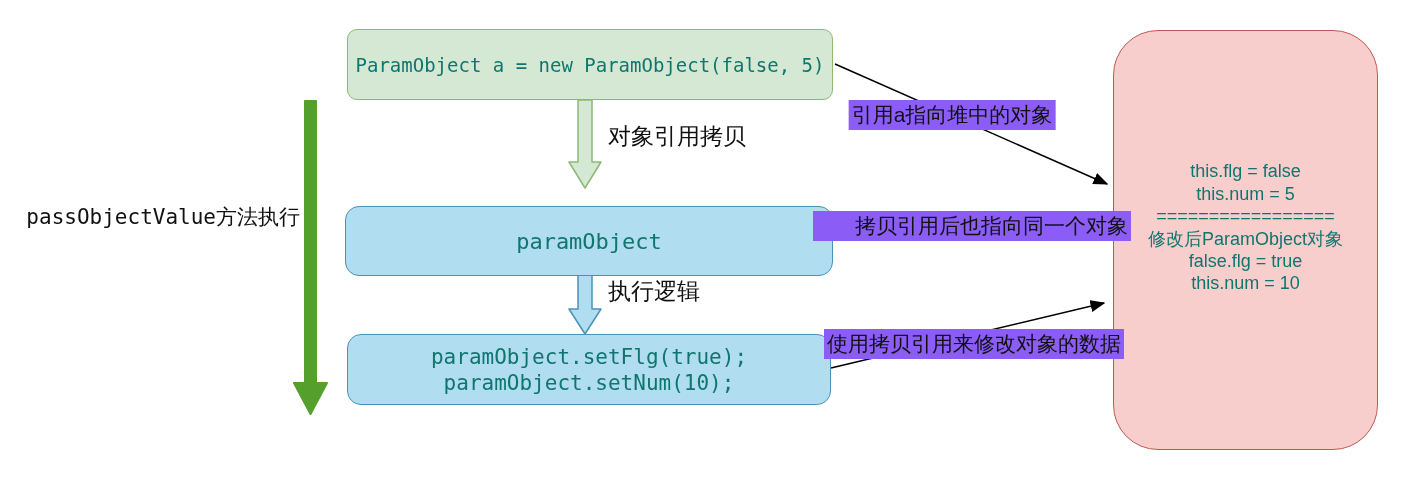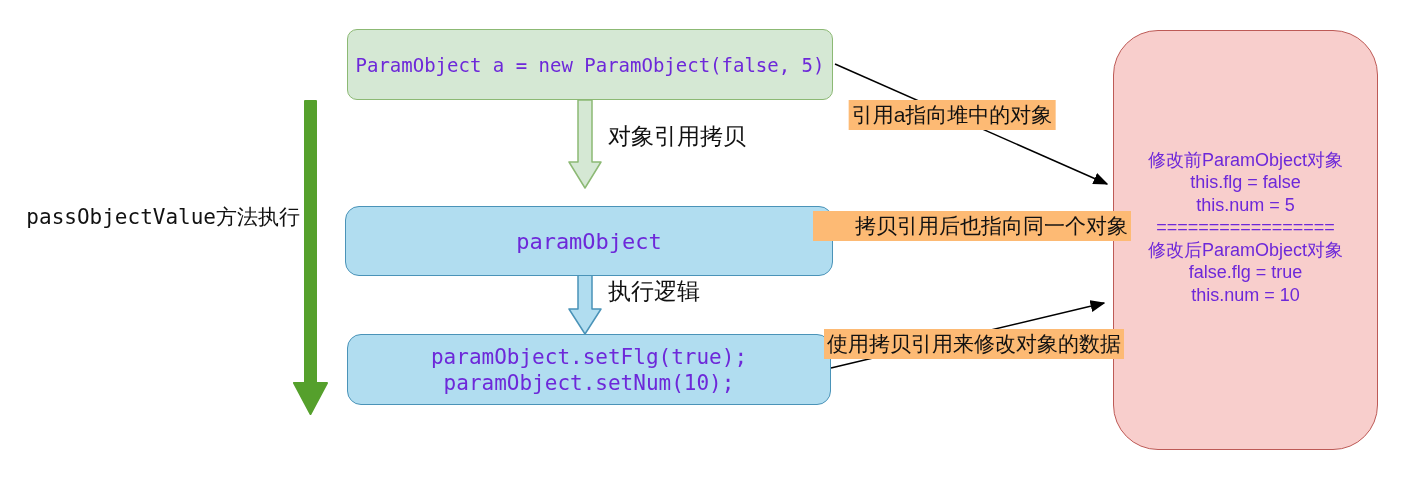--- a/index.html
+++ b/index.html
@@ -16,21 +16,21 @@
 
   .box {
     position: absolute;
     box-sizing: border-box;
     display: flex;
     flex-direction: column;
     align-items: center;
     justify-content: center;
     text-align: center;
     font-family: "DejaVu Sans Mono", "Liberation Mono", monospace;
-    color: #6d28d9;
+    color: #0f766e;
   }
   .box-green {
     left: 347px; top: 29px; width: 486px; height: 71px;
     background: var(--green-fill); border: 1.5px solid var(--green-stroke);
     border-radius: 10px; font-size: 19px;
   }
   .box-blue-1 {
     left: 345px; top: 206px; width: 488px; height: 70px;
     background: var(--blue-fill); border: 1.5px solid var(--blue-stroke);
     border-radius: 14px; font-size: 22px;
@@ -59,21 +59,21 @@
   .arrow-side-label {
     position: absolute; transform: translateY(-50%);
     font-size: 23px; white-space: nowrap;
   }
   .copy-label { left: 608px; top: 136px; }
   .exec-label { left: 608px; top: 291px; }
 
   .connector-label {
     position: absolute; transform: translate(-50%, -50%);
     font-size: 21px; white-space: nowrap;
-    background: #fdba74; padding: 1px 3px;
+    background: #8b5cf6; padding: 1px 3px;
   }
   .ref-a-label   { left: 952px; top: 115px; }
   .same-obj-label{ left: 972px; top: 226px; padding-left: 42px; }
   .modify-label  { left: 974px; top: 344px; }
 </style>
 </head>
 <body>
 
 <div class="canvas">
 
@@ -107,21 +107,20 @@
   <div class="box box-blue-1">
     <span>paramObject</span>
   </div>
 
   <div class="box box-blue-2">
     <div>paramObject.setFlg(true);</div>
     <div>paramObject.setNum(10);</div>
   </div>
 
   <div class="box box-red">
-    <div>修改前ParamObject对象</div>
     <div>this.flg = false</div>
     <div>this.num = 5</div>
     <div>=================</div>
     <div>修改后ParamObject对象</div>
     <div>false.flg = true</div>
     <div>this.num = 10</div>
   </div>
 
   <div class="connector-label ref-a-label">引用a指向堆中的对象</div>
   <div class="connector-label same-obj-label">拷贝引用后也指向同一个对象</div>

